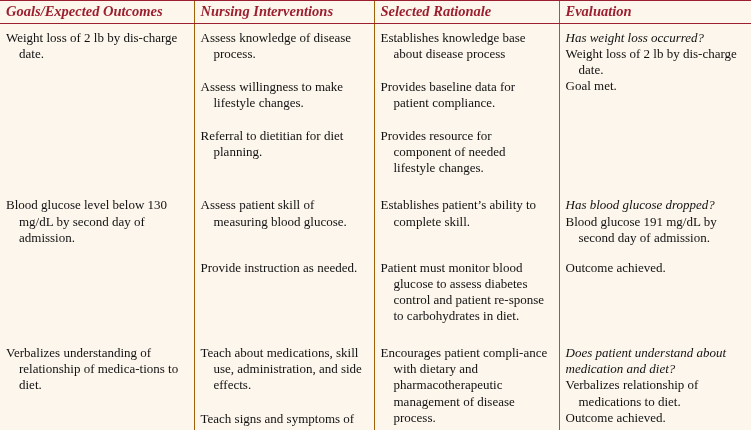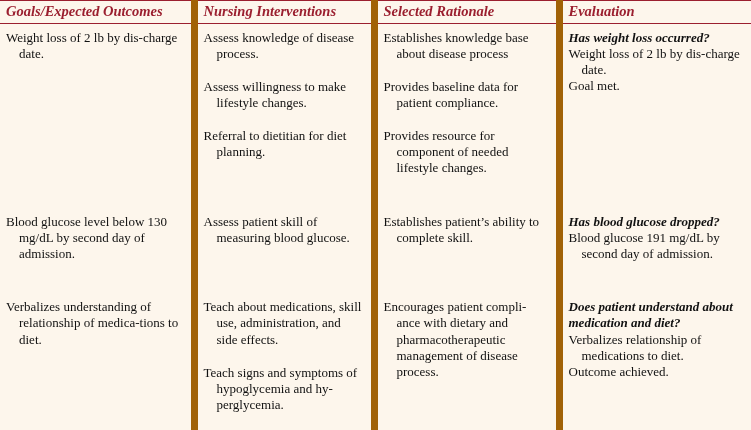--- a/index.html
+++ b/index.html
@@ -35,21 +35,21 @@
     color: #9b1f2f;
     font-size: 14.5px;
     padding: 2px 8px 3px 6px;
     border-bottom: 1.5px solid #9b1f2f;
     border-top: 1.5px solid #9b1f2f;
     background: #fdf6ec;
     line-height: 1.15;
   }
   .hdr-row th.vline,
   td.vline {
-    border-left: 7px solid #a16207;
+    border-left: 1px solid #a16207;
   }
 
   td {
     vertical-align: top;
     font-size: 13px;
     color: #111111;
     padding: 5px 8px 4px 6px;
     line-height: 1.24;
     background: #fdf6ec;
   }
@@ -70,21 +70,20 @@
     text-indent: -13px;
   }
   .para + .para {
     margin-top: 17px;
   }
   .eval-q {
     font-style: italic;
     margin: 0 0 0 0;
     padding-left: 0;
     text-indent: 0;
-    font-weight: bold;
   }
   .eval-line {
     margin: 0;
     padding-left: 13px;
     text-indent: -13px;
   }
   .spacer-row td {
     padding: 0;
     height: 10px;
   }
@@ -157,20 +156,32 @@
         </td>
       </tr>
 
       <tr class="spacer-row">
         <td></td>
         <td class="vline"></td>
         <td class="vline"></td>
         <td class="vline"></td>
       </tr>
 
+      <tr class="sub-row">
+        <td></td>
+        <td class="vline">
+          <p class="para">Provide instruction as needed.</p>
+        </td>
+        <td class="vline">
+          <p class="para">Patient must monitor blood glucose to assess diabetes control and patient re-sponse to carbohydrates in diet.</p>
+        </td>
+        <td class="vline">
+          <p class="eval-line noindent">Outcome achieved.</p>
+        </td>
+      </tr>
 
       <tr class="spacer-row">
         <td></td>
         <td class="vline"></td>
         <td class="vline"></td>
         <td class="vline"></td>
       </tr>
 
       <tr class="group-row">
         <td>

